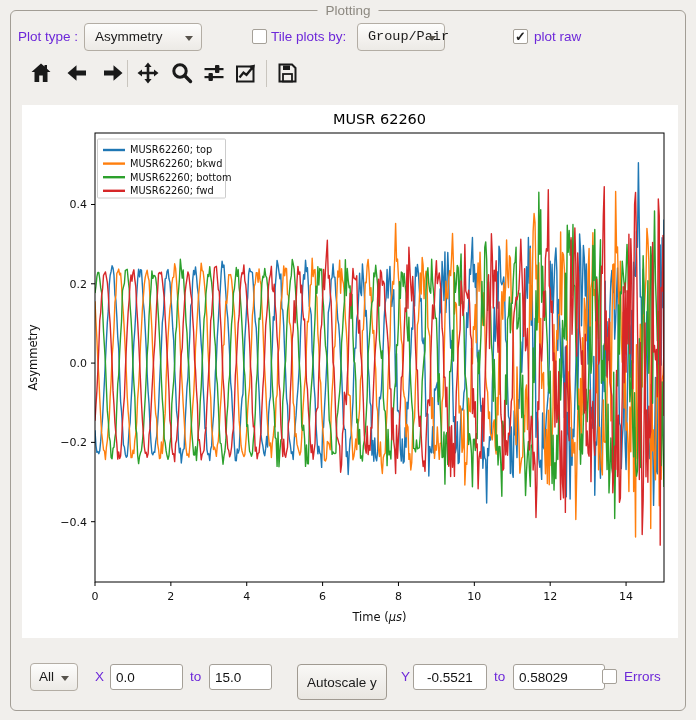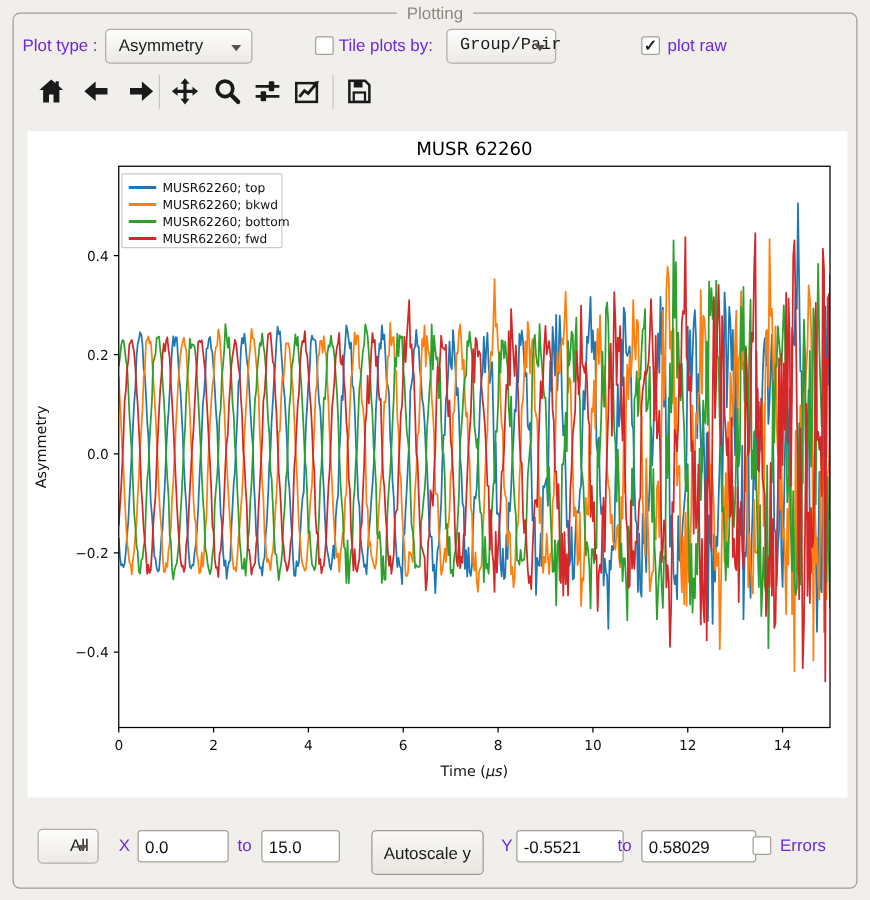--- a/index.html
+++ b/index.html
@@ -184,27 +184,27 @@
         <line x1="81" y1="58.6" x2="103" y2="58.6" stroke="#ff7f0e" stroke-width="2.4"></line>
         <text x="108" y="62" font-size="9.8" font-family="DejaVu Sans, sans-serif" fill="#111">MUSR62260; bkwd</text>
         <line x1="81" y1="72.2" x2="103" y2="72.2" stroke="#2ca02c" stroke-width="2.4"></line>
         <text x="108" y="75.60000000000001" font-size="9.8" font-family="DejaVu Sans, sans-serif" fill="#111">MUSR62260; bottom</text>
         <line x1="81" y1="85.8" x2="103" y2="85.8" stroke="#d62728" stroke-width="2.4"></line>
         <text x="108" y="89.2" font-size="9.8" font-family="DejaVu Sans, sans-serif" fill="#111">MUSR62260; fwd</text>
       </g>
     </svg>
 </div>
 
-<div class="combo" style="left:30px; top:663px; width:48px; padding-left:25px;">
+<div class="combo" style="left:30px; top:663px; width:48px; padding-left:8px;">
   <span>All</span>
   <span class="arrow"></span>
 </div>
 <span class="label" style="left:95px; top:663px;">X</span>
 <input class="tinput" style="left: 110px; top: 664px; width: 73px;" value="0.0">
 <span class="label" style="left:190px; top:663px;">to</span>
 <input class="tinput" style="left: 209px; top: 664px; width: 63px;" value="15.0">
 <button class="push-btn" style="left:297px; top:664px;">Autoscale y</button>
 <span class="label" style="left:401px; top:663px;">Y</span>
-<input class="tinput" style="left: 413px; top: 664px; width: 86px;" value="-0.5521">
+<input class="tinput" style="left: 413px; top: 664px; width: 74px; text-align: center;" value="-0.5521">
 <span class="label" style="left:494px; top:663px;">to</span>
 <input class="tinput" style="left: 513px; top: 664px; width: 92px;" value="0.58029">
 <div class="checkbox" style="left:602px; top:669px;"></div>
 <span class="label" style="left:624px; top:663px;">Errors</span>
 
 </body></html>

